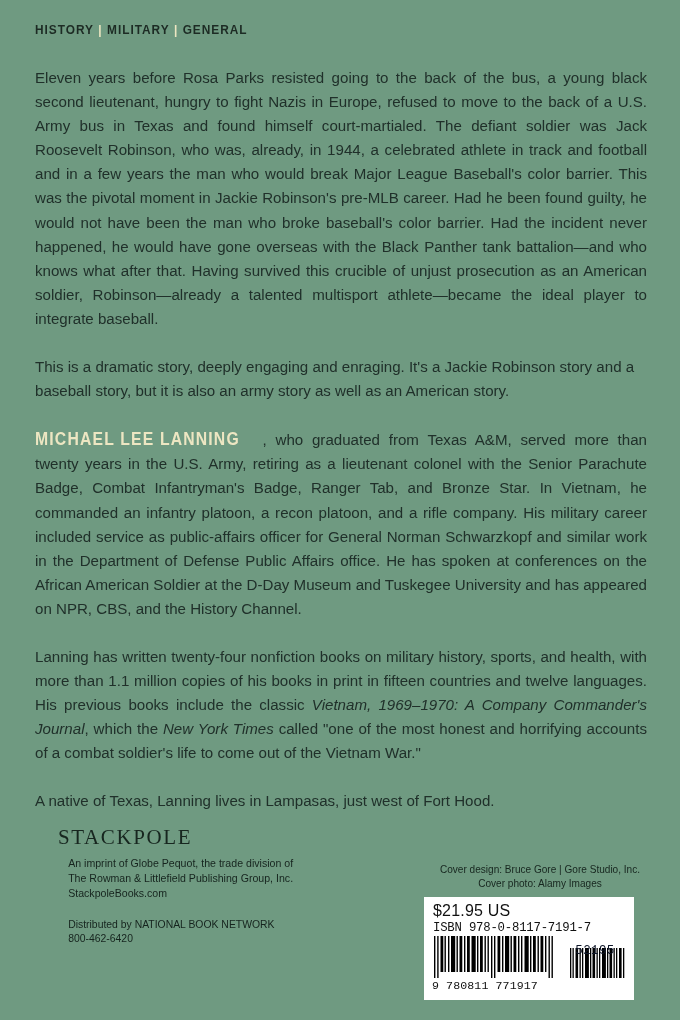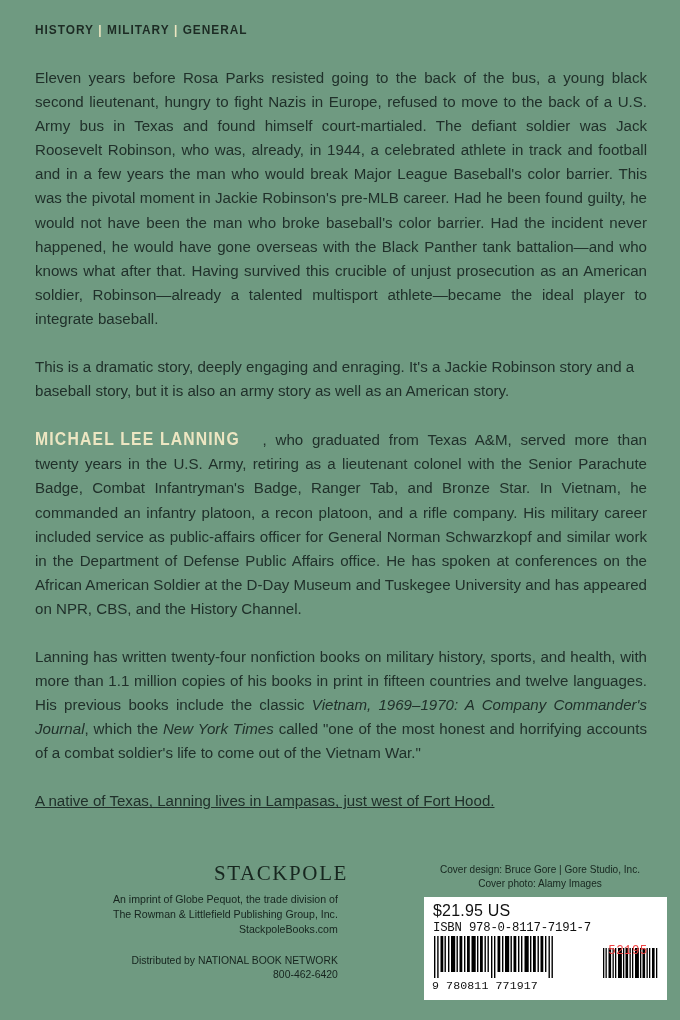--- a/index.html
+++ b/index.html
@@ -52,42 +52,42 @@
     font-size: 15.1px;
     line-height: 24.1px;
     text-align: justify;
     -webkit-hyphens: none;
     hyphens: none;
   }
   .body-text p {
     margin: 0 0 24px 0;
     text-align: justify;
   }
-  .body-text p:last-child { margin-bottom: 16px; text-decoration: underline; }
+  .body-text p:last-child { margin-bottom: 16px; }
   .body-text p.last-line-left { text-align: left; }
   .body-text i { font-style: italic; }
 
   .author-name {
     font-family: "Liberation Sans", sans-serif;
     font-weight: bold;
     font-size: 17.5px;
     letter-spacing: 1.3px;
     color: #ede6c2;
     transform: scaleX(0.9);
     display: inline-block;
     transform-origin: left center;
   }
 
   
   .publisher {
     position: absolute;
     left: 58px;
-    top: 862px;
+    top: 826px;
     width: 290px;
-    text-align: right;
+    text-align: left;
     color: #17261f;
   }
   .pub-logo-line1 {
     font-family: "Liberation Serif", serif;
     font-size: 21px;
     letter-spacing: 1.6px;
     line-height: 23px;
   }
   .pub-logo-line2 {
     font-family: "Liberation Serif", serif;
@@ -121,21 +121,21 @@
     line-height: 13.6px;
     color: #17261f;
     transform: scaleX(0.95);
     transform-origin: center top;
   }
 
   .barcode-box {
     position: absolute;
     left: 424px;
     top: 897px;
-    width: 243px;
+    width: 210px;
     height: 103px;
     background: #ffffff;
     box-sizing: border-box;
     padding: 5px 9px 4px 9px;
   }
   .price {
     font-family: "Liberation Sans", sans-serif;
     font-size: 16px;
     color: #111;
     line-height: 18px;
@@ -171,21 +171,21 @@
     height: 30px;
   }
   .addon-digits {
     position: absolute;
     right: 1px;
     top: -4px;
     width: 58px;
     text-align: center;
     font-family: "Liberation Mono", monospace;
     font-size: 12.5px;
-    color: #ef4444;
+    color: #0f172a;
     letter-spacing: 0.4px;
   }
   .ean-digits {
     position: absolute;
     left: -1px;
     bottom: -14px;
     width: 128px;
     font-family: "Liberation Mono", monospace;
     font-size: 11.6px;
     color: #111;

